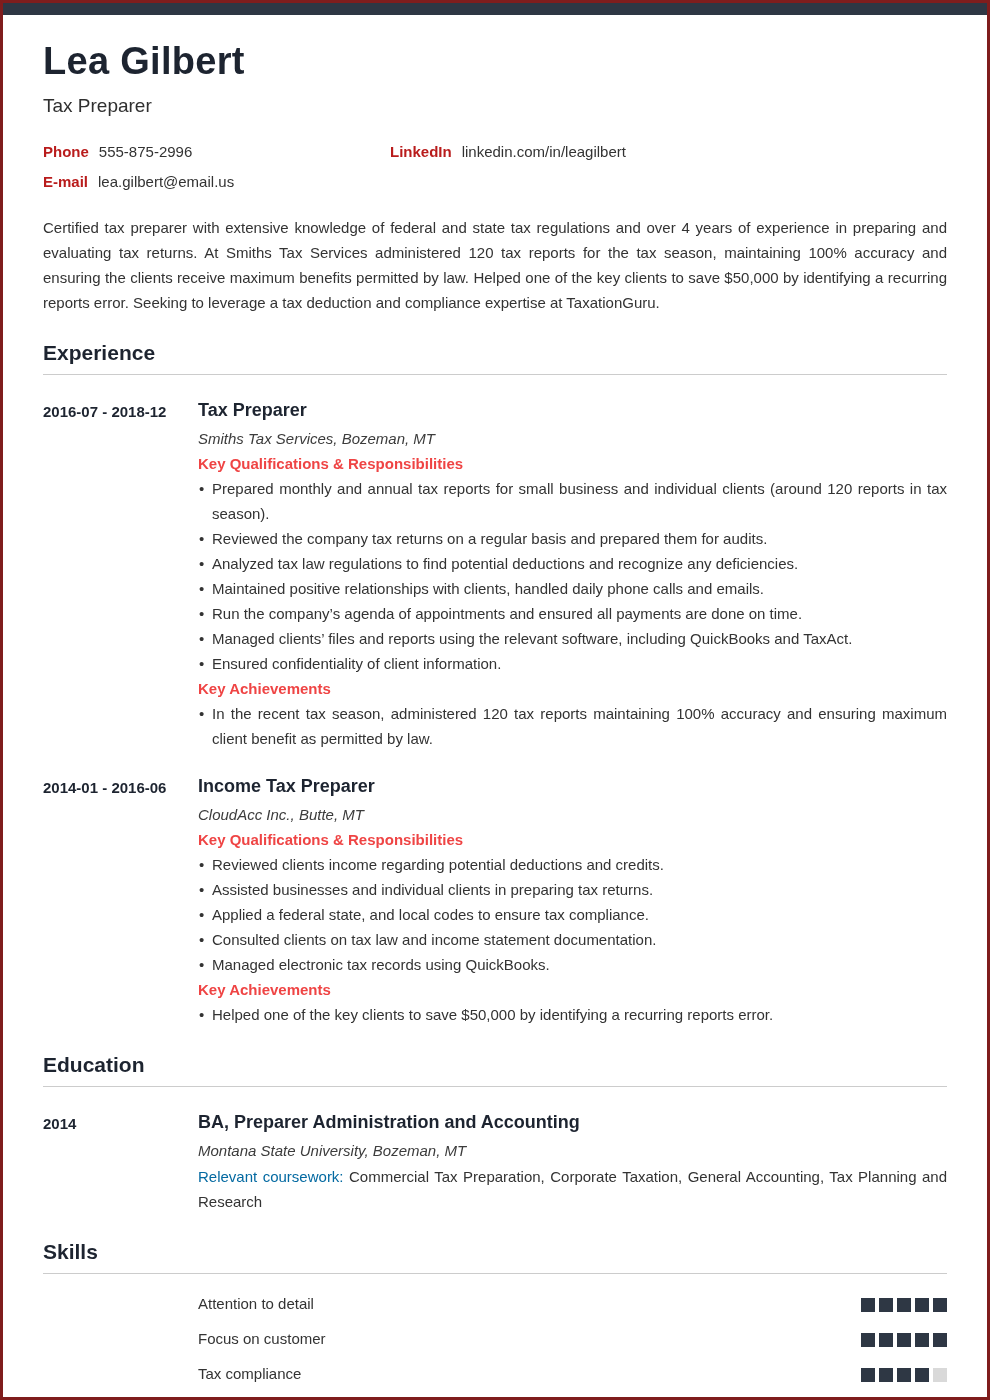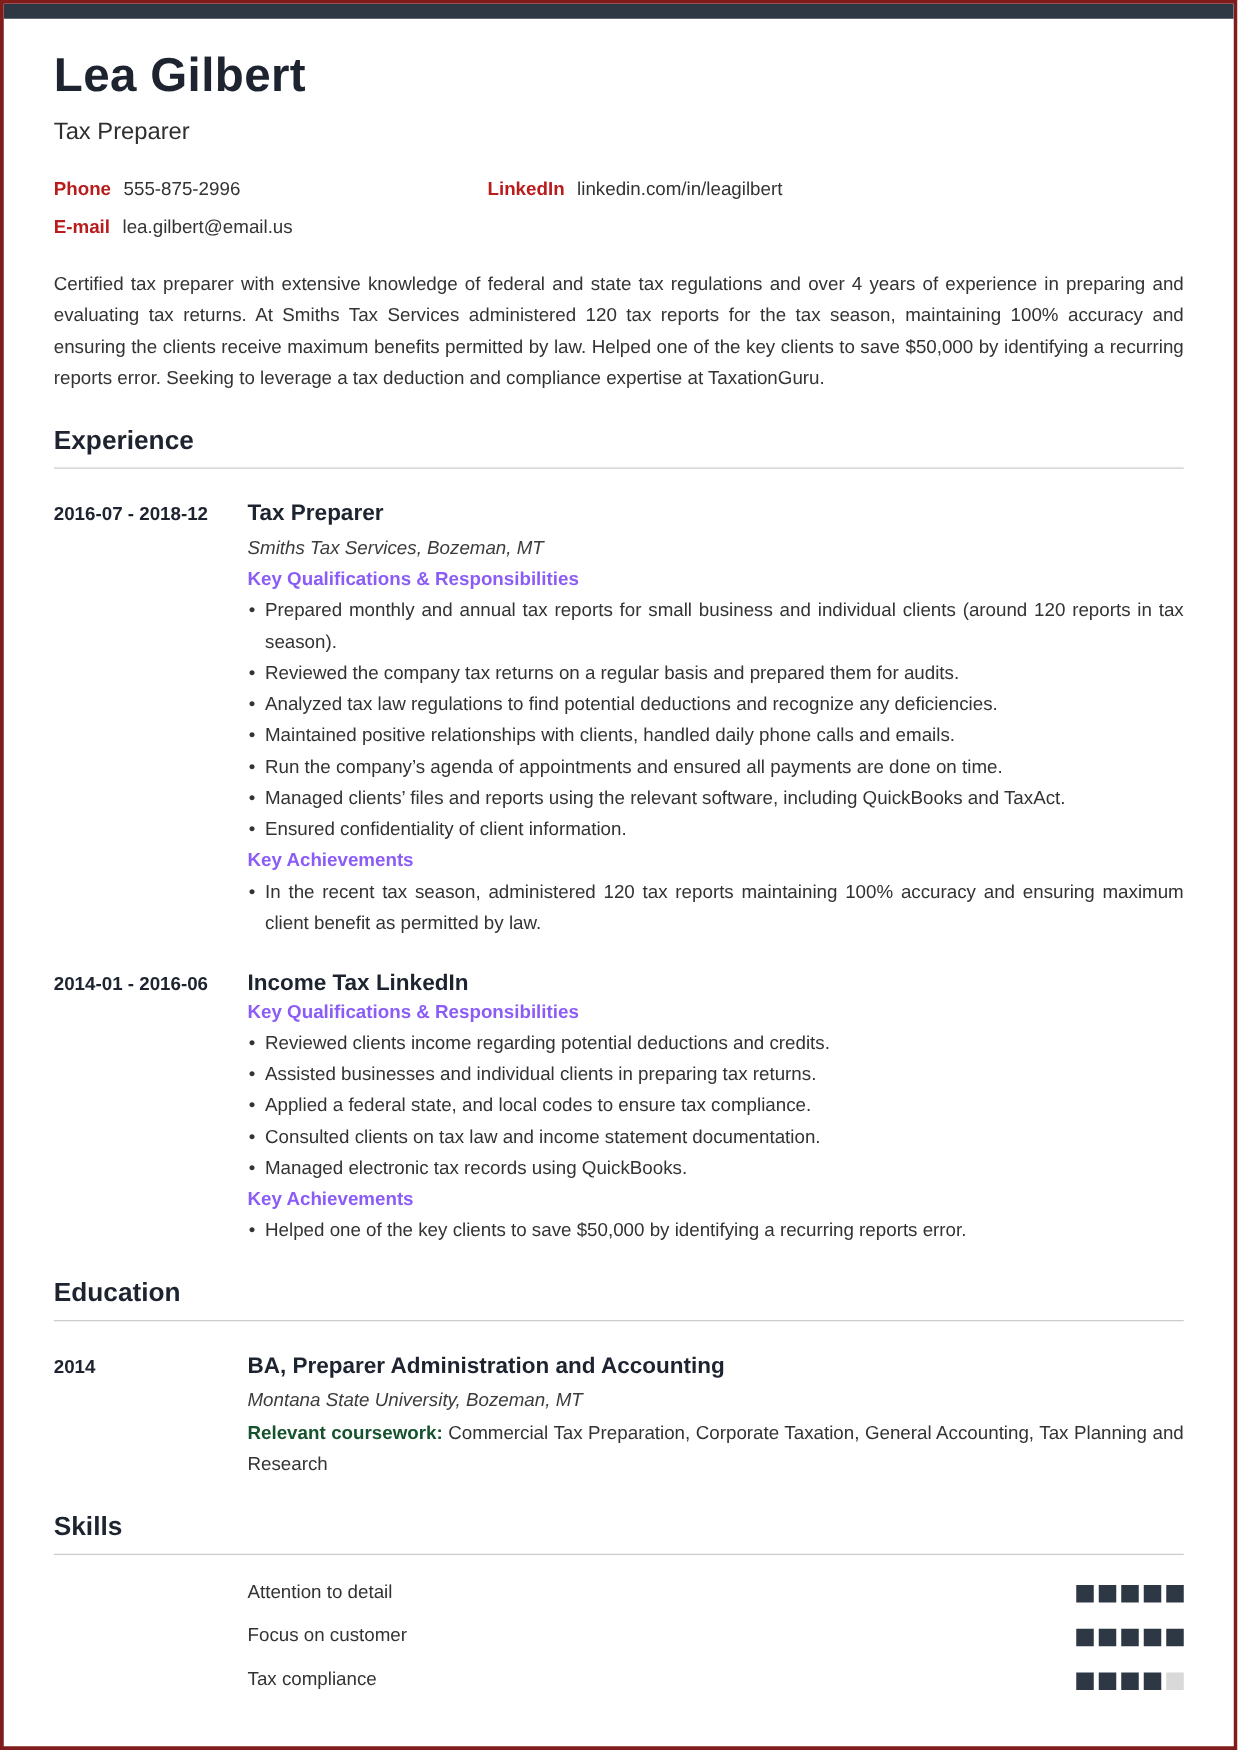--- a/index.html
+++ b/index.html
@@ -52,36 +52,36 @@
 
   .entry { display: flex; margin-top: 24px; }
   .entry-dates {
     flex: 0 0 155px;
     font-size: 15px; font-weight: 700; color: #1d2430;
     padding-top: 3px; line-height: 20px;
   }
   .entry-body { flex: 1 1 auto; min-width: 0; }
   .entry-title { font-size: 18px; font-weight: 700; color: #1d2430; line-height: 22px; }
   .entry-company { font-style: italic; font-size: 15px; color: #3c3c3c; line-height: 25px; margin-top: 5px; }
-  .sub-heading { font-size: 15px; font-weight: 700; color: #8b5cf6; line-height: 25px; }
+  .sub-heading { font-size: 15px; font-weight: 700; color: #ef4444; line-height: 25px; }
 
   ul.bullets { list-style: none; }
   ul.bullets li {
     position: relative; padding-left: 14px;
     font-size: 15px; line-height: 25px;
     text-align: justify; color: #333333;
   }
   ul.bullets li::before {
     content: "\2022";
     position: absolute; left: 1px; top: 0;
     color: #333333;
   }
 
   .coursework { font-size: 15px; line-height: 25px; text-align: justify; margin-top: 1px; }
-  .coursework-label { font-weight: 700; color: #14532d; }
+  .coursework-label { font-weight: 400; color: #0369a1; }
 
   .skills-list { margin-top: 12px; }
   .skill-row {
     margin-left: 155px;
     display: flex; align-items: flex-end; justify-content: space-between;
     padding: 9px 0; min-height: 34px;
   }
   .skill-label { font-size: 15px; color: #333333; }
   .squares { display: flex; gap: 4px; }
   .square { width: 14px; height: 14px; display: inline-block; }
@@ -134,21 +134,22 @@
         <div class="sub-heading">Key Achievements</div>
         <ul class="bullets">
           <li>In the recent tax season, administered 120 tax reports maintaining 100% accuracy and ensuring maximum client benefit as permitted by law.</li>
         </ul>
       </div>
     </div>
 
     <div class="entry">
       <div class="entry-dates">2014-01 - 2016-06</div>
       <div class="entry-body">
-        <div class="entry-title">Income Tax LinkedIn</div>
+        <div class="entry-title">Income Tax Preparer</div>
+        <div class="entry-company">CloudAcc Inc., Butte, MT</div>
         <div class="sub-heading">Key Qualifications &amp; Responsibilities</div>
         <ul class="bullets">
           <li>Reviewed clients income regarding potential deductions and credits.</li>
           <li>Assisted businesses and individual clients in preparing tax returns.</li>
           <li>Applied a federal state, and local codes to ensure tax compliance.</li>
           <li>Consulted clients on tax law and income statement documentation.</li>
           <li>Managed electronic tax records using QuickBooks.</li>
         </ul>
         <div class="sub-heading">Key Achievements</div>
         <ul class="bullets">

